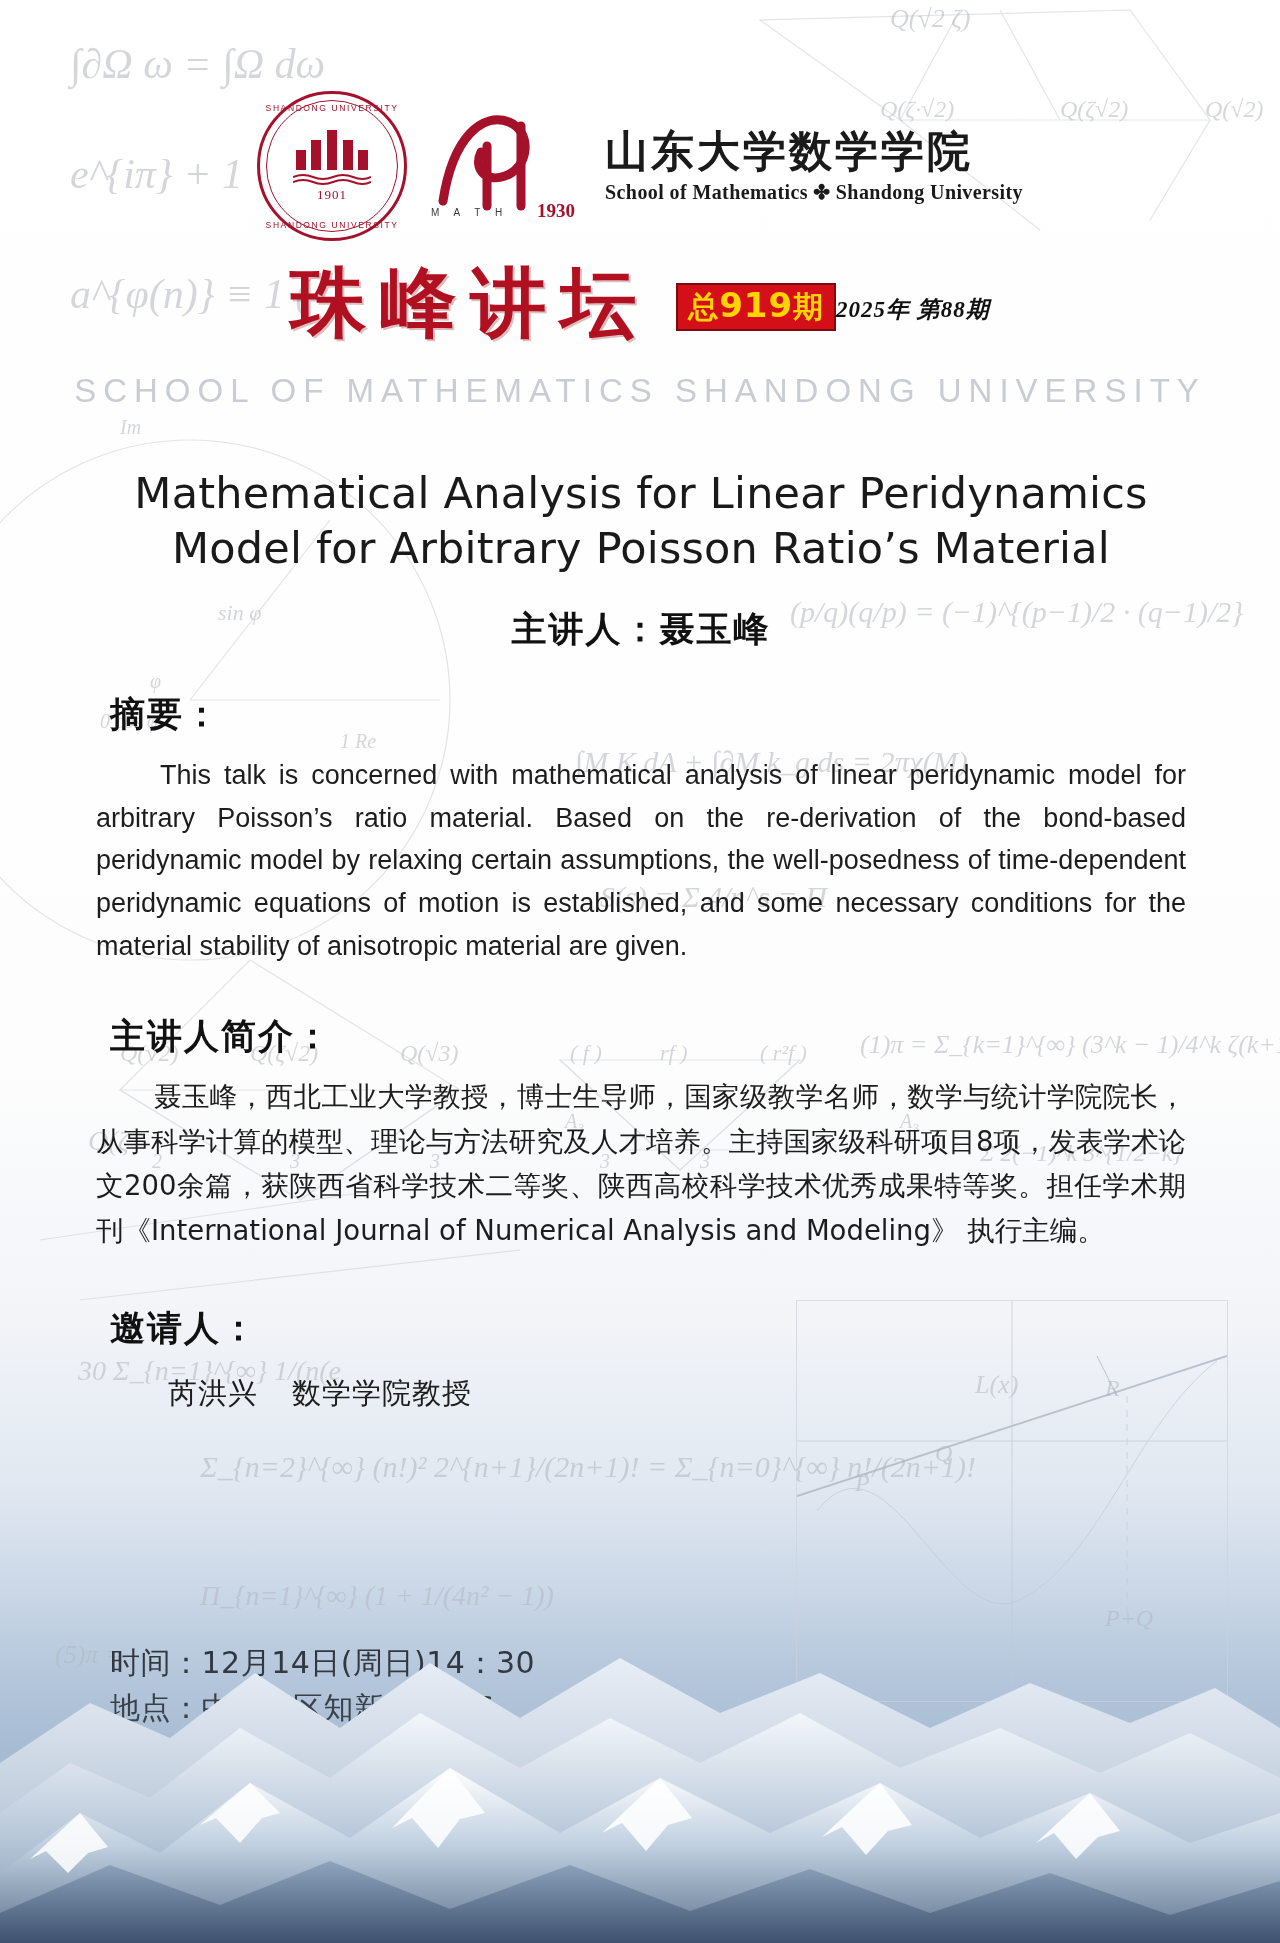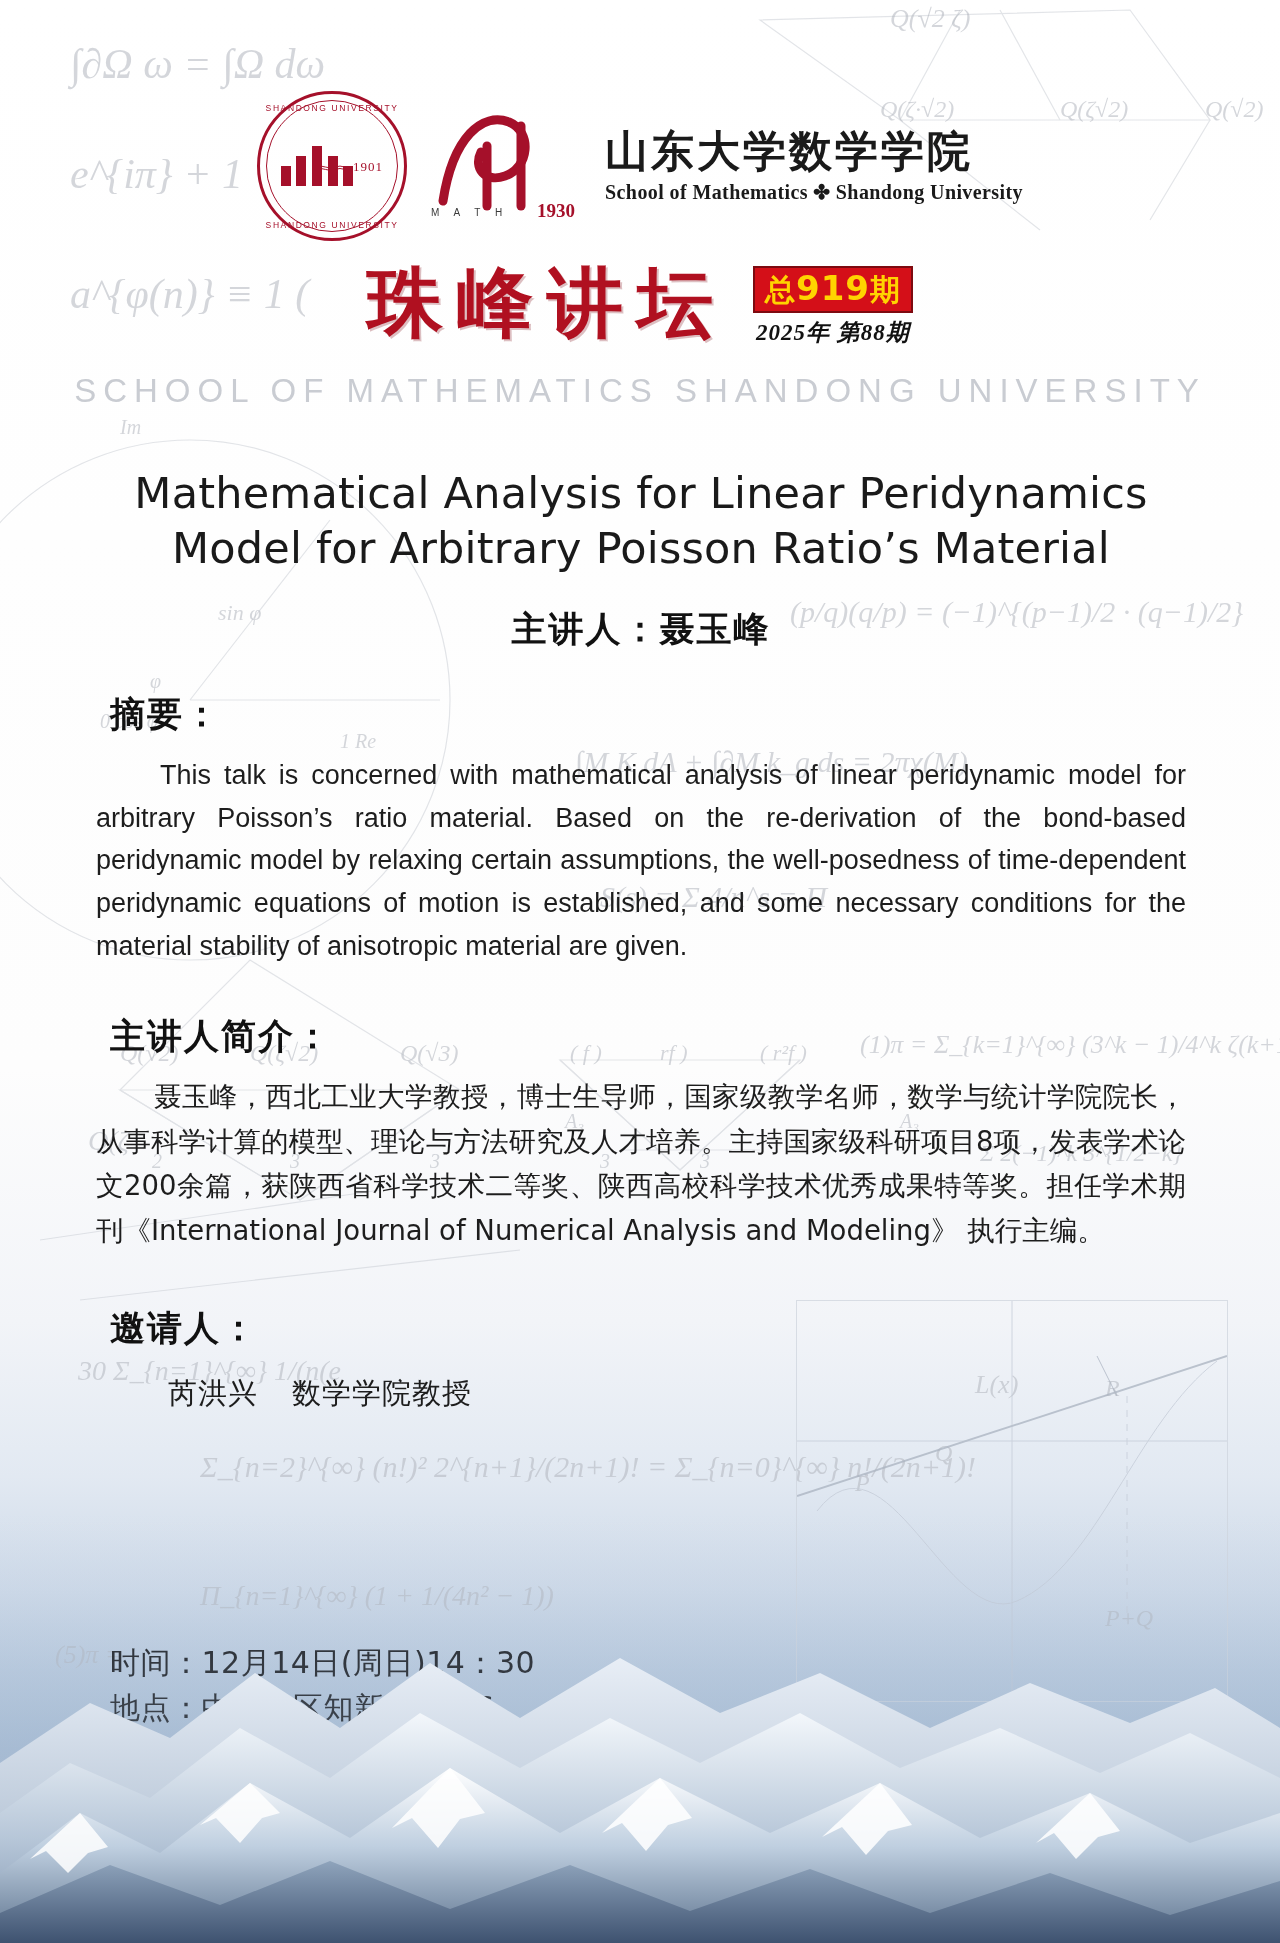--- a/index.html
+++ b/index.html
@@ -80,21 +80,21 @@
     position: absolute;
     inset: 9px;
     border: 1.5px solid #a5102a;
     border-radius: 50%;
   }
   .seal-inner {
     position: absolute;
     inset: 24px;
     border-radius: 50%;
     display: flex;
-    flex-direction: row;
+    flex-direction: column;
     align-items: center;
     justify-content: center;
   }
   .seal-gate {
     width: 72px;
     height: 40px;
     position: relative;
   }
   .seal-gate span {
     position: absolute;
@@ -191,21 +191,20 @@
   .forum-title {
     font-size: 76px;
     font-weight: bold;
     color: #b01020;
     letter-spacing: 14px;
     font-family: "DejaVu Sans", sans-serif;
     text-shadow: 2px 2px 0 rgba(120,0,10,.25);
   }
   .issue-box {
     display: flex;
-    flex-direction: column;
     align-items: center;
     margin-top: 6px;
   }
   .issue-total {
     background: #d40f18;
     border: 2px solid #7d0a10;
     color: #ffd400;
     font-weight: bold;
     font-size: 30px;
     padding: 1px 10px 3px;

